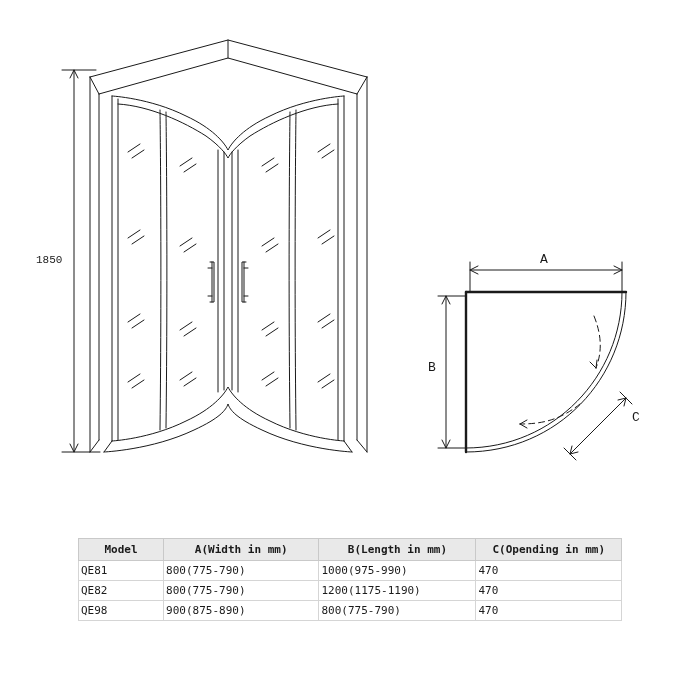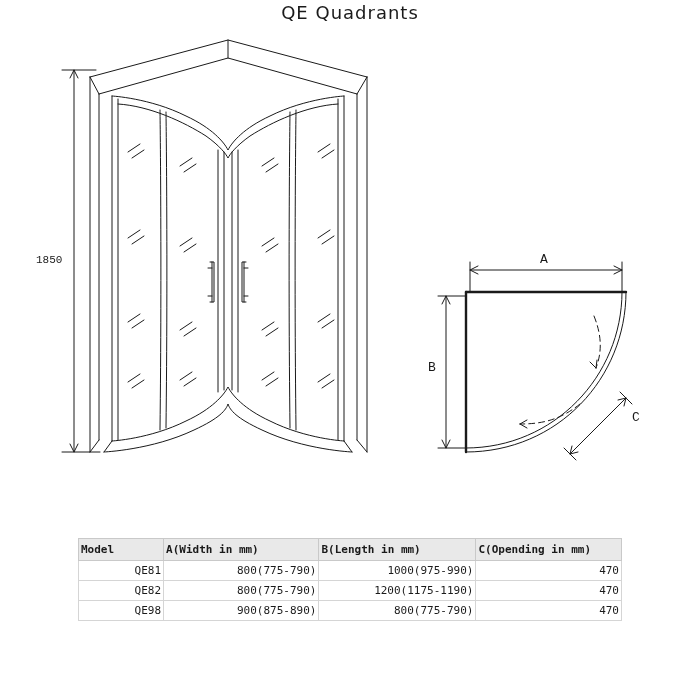--- a/index.html
+++ b/index.html
@@ -48,40 +48,39 @@
     width: 544px;
     border-collapse: collapse;
     font-size: 11px;
     font-family: "DejaVu Sans Mono", monospace;
   }
   .spec-table th {
     background: #e9e9e9;
     font-weight: bold;
     border: 1px solid #c9c9c9;
     padding: 4px 2px;
-    text-align: left;
+    text-align: center;
     white-space: nowrap;
   }
   .spec-table td {
     border: 1px solid #d5d5d5;
     padding: 3px 2px;
-    text-align: right;
+    text-align: left;
     white-space: nowrap;
   }
   .col-model { width: 96px; }
   .col-a { width: 170px; }
   .col-b { width: 170px; }
   .col-c { width: 150px; }
 </style>
 </head>
 <body>
 
 <div class="page">
 
-  <div class="title">QE  Quadrants</div>
 
   <svg class="diagram" width="700" height="540" viewBox="0 0 700 540">
     <g fill="none" stroke="#1a1a1a" stroke-width="1" stroke-linejoin="round" stroke-linecap="round">
 
       <g>
 
         <path d="M 90,77 L 228,40 L 367,77"></path>
         <path d="M 99,94 L 228,58 L 357,94"></path>
         <path d="M 90,77 L 99,94"></path>
         <path d="M 367,77 L 357,94"></path>

